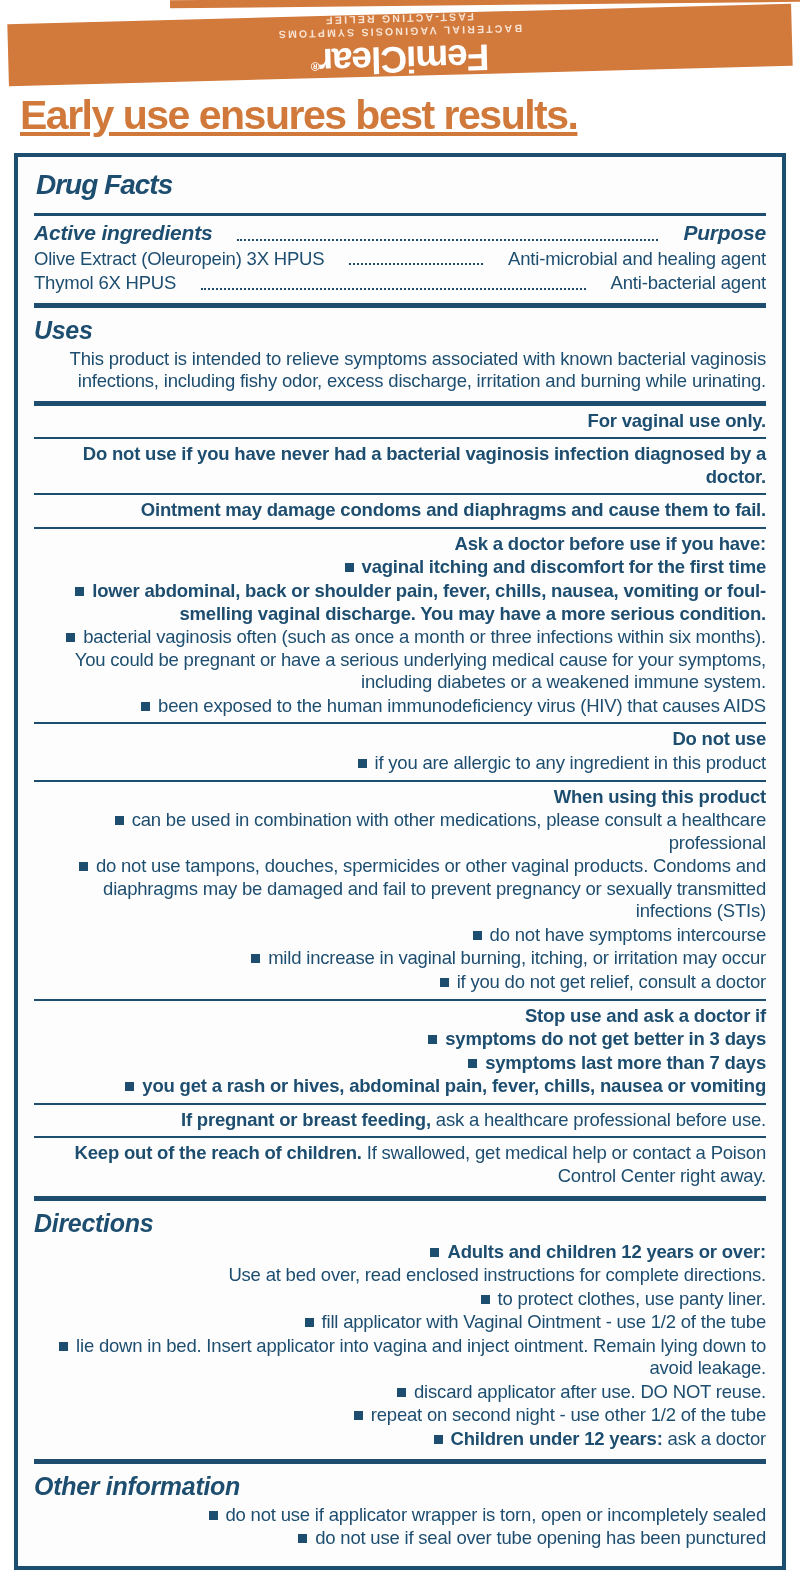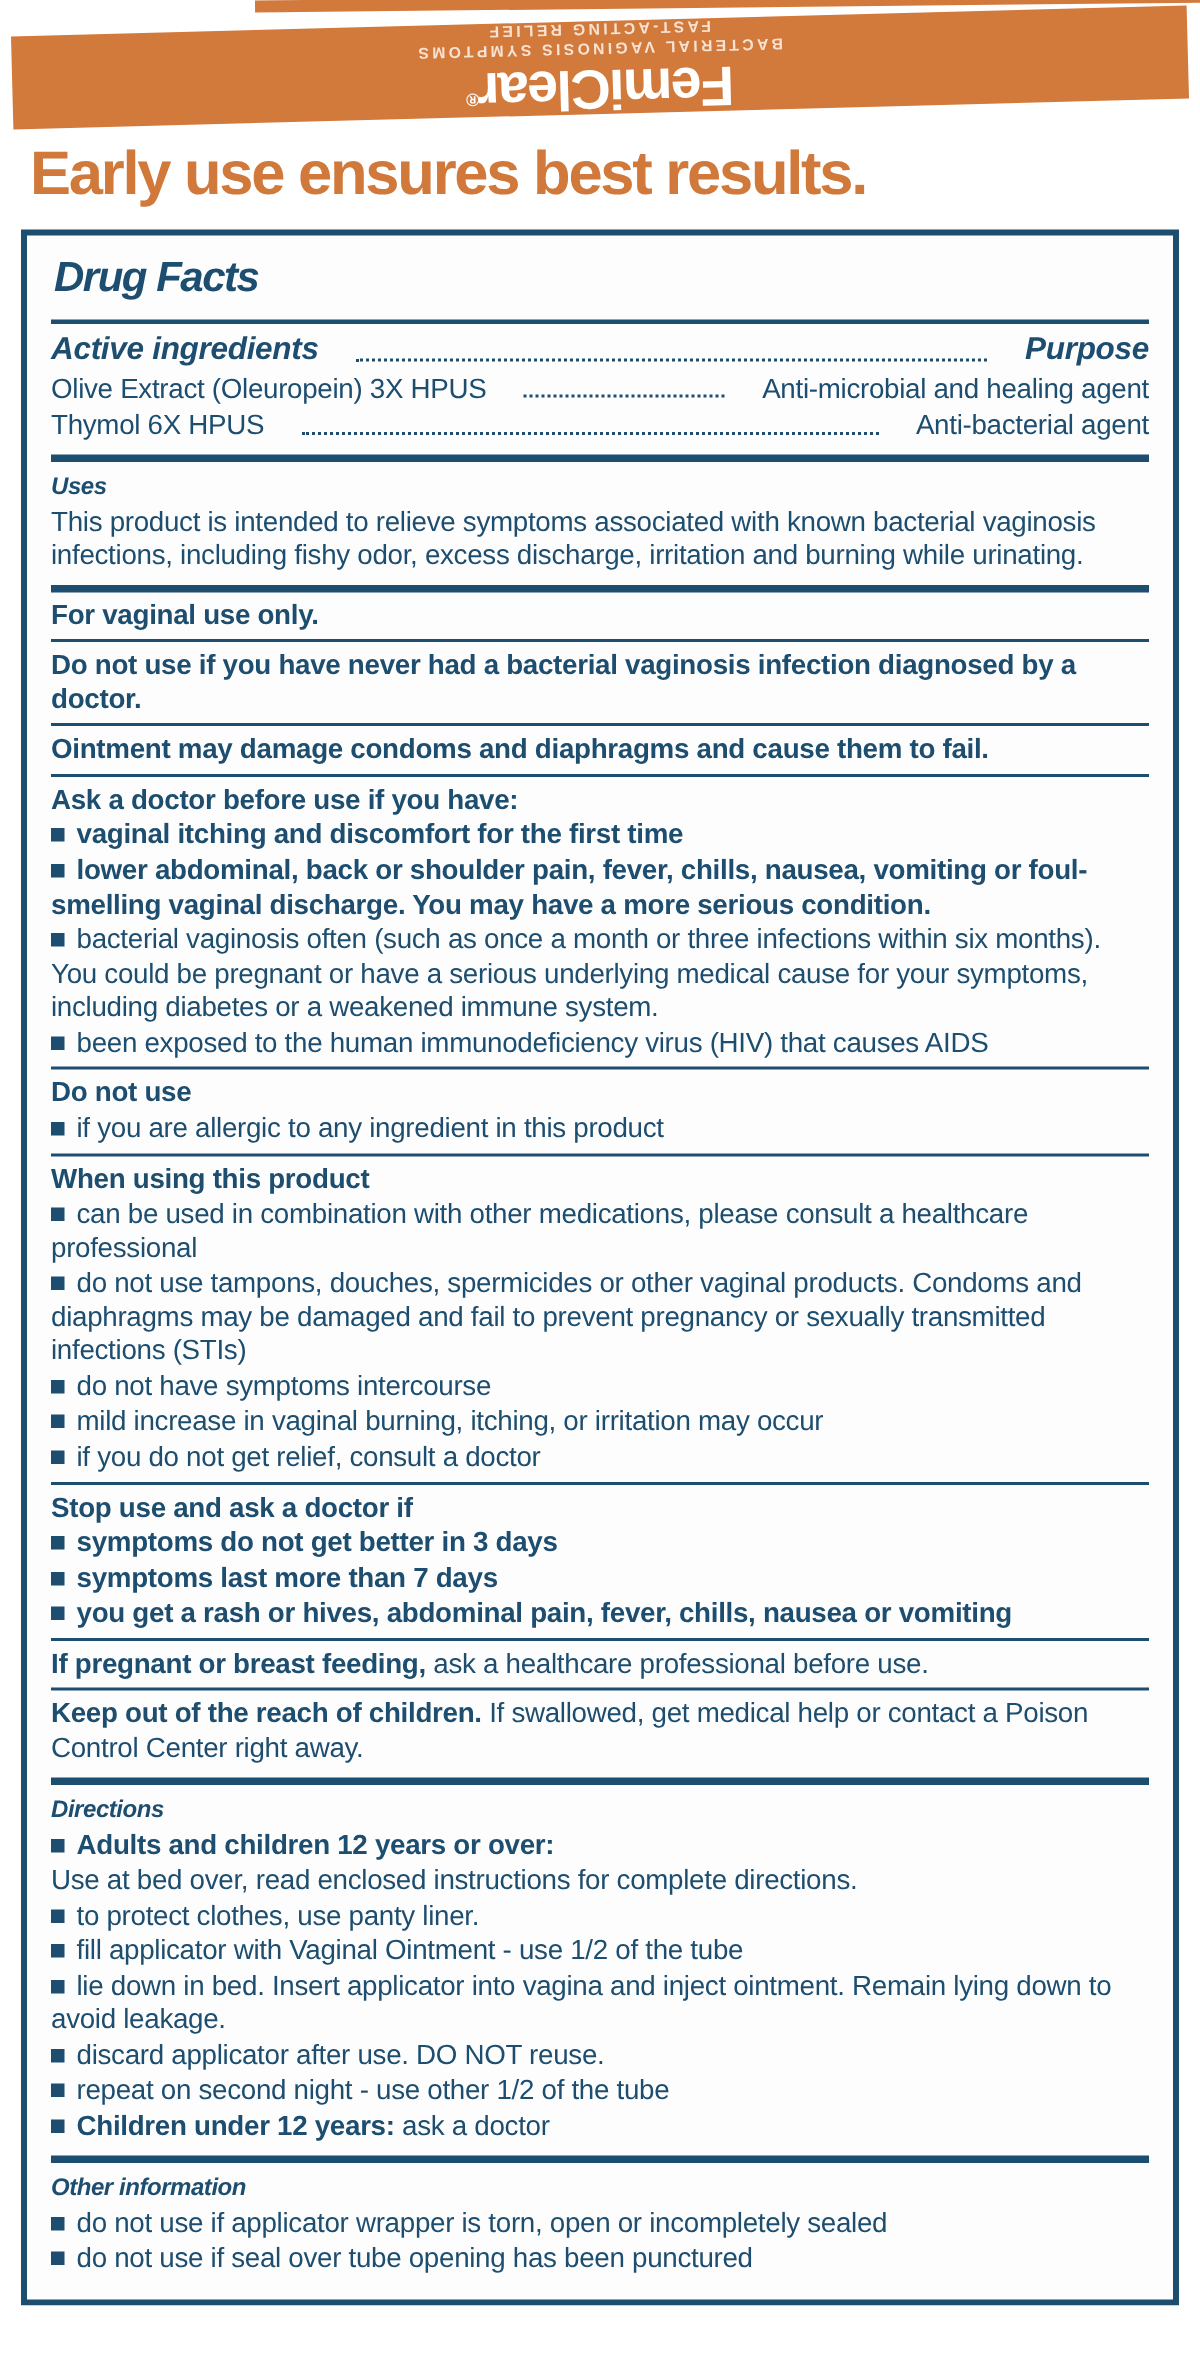--- a/index.html
+++ b/index.html
@@ -27,38 +27,38 @@
     color:#ffffff;font-weight:700;font-size:37px;letter-spacing:-1px;
   }
   .band-logo sup{font-size:12px;letter-spacing:0;}
   .band-sub{
     color:rgba(255,245,235,0.85);font-weight:700;font-size:10.5px;
     letter-spacing:2.2px;margin-top:2px;
   }
   
   .headline{
     color:#d0793b;font-weight:700;font-size:41px;letter-spacing:-1.5px;
-    margin:6px 18px 16px 20px;line-height:1.05;
+    margin:6px 18px 16px 20px;line-height:1.05;text-decoration:underline;
   }
   
   .df-box{
     margin:0 14px;border:4px solid #1d4d6f;background:#fdfdfd;
     padding:4px 16px 8px 16px;
   }
   .df-title{
     font-style:italic;font-weight:700;font-size:28px;letter-spacing:-1px;
     padding:8px 0 12px 2px;border-bottom:3px solid #1d4d6f;
   }
   .sec{padding:3px 0 7px;}
   .sec + .sec{border-top:5px solid #1d4d6f;}
   .h{
-    font-style:italic;font-weight:700;font-size:16px;
+    font-style:italic;font-weight:700;font-size:25px;
     margin:5px 0 3px;letter-spacing:-0.3px;
   }
-  p{margin:1px 0;font-size:18.5px;line-height:1.22;}
+  p{margin:1px 0;font-size:18.5px;line-height:1.22;text-align:right;}
   .b{font-weight:700;}
   hr.thin{border:none;border-top:2px solid #1d4d6f;margin:5px 0 4px;}
   
   .lrow{display:flex;align-items:flex-end;font-size:18.5px;line-height:1.25;margin:1px 0;gap:22px;}
   .lrow .left{white-space:nowrap;}
   .lrow .right{white-space:nowrap;}
   .lrow .leader{
     flex:1 1 auto;border-bottom:2px dotted #1d4d6f;
     margin:0 3px 5px 3px;min-width:20px;
   }

